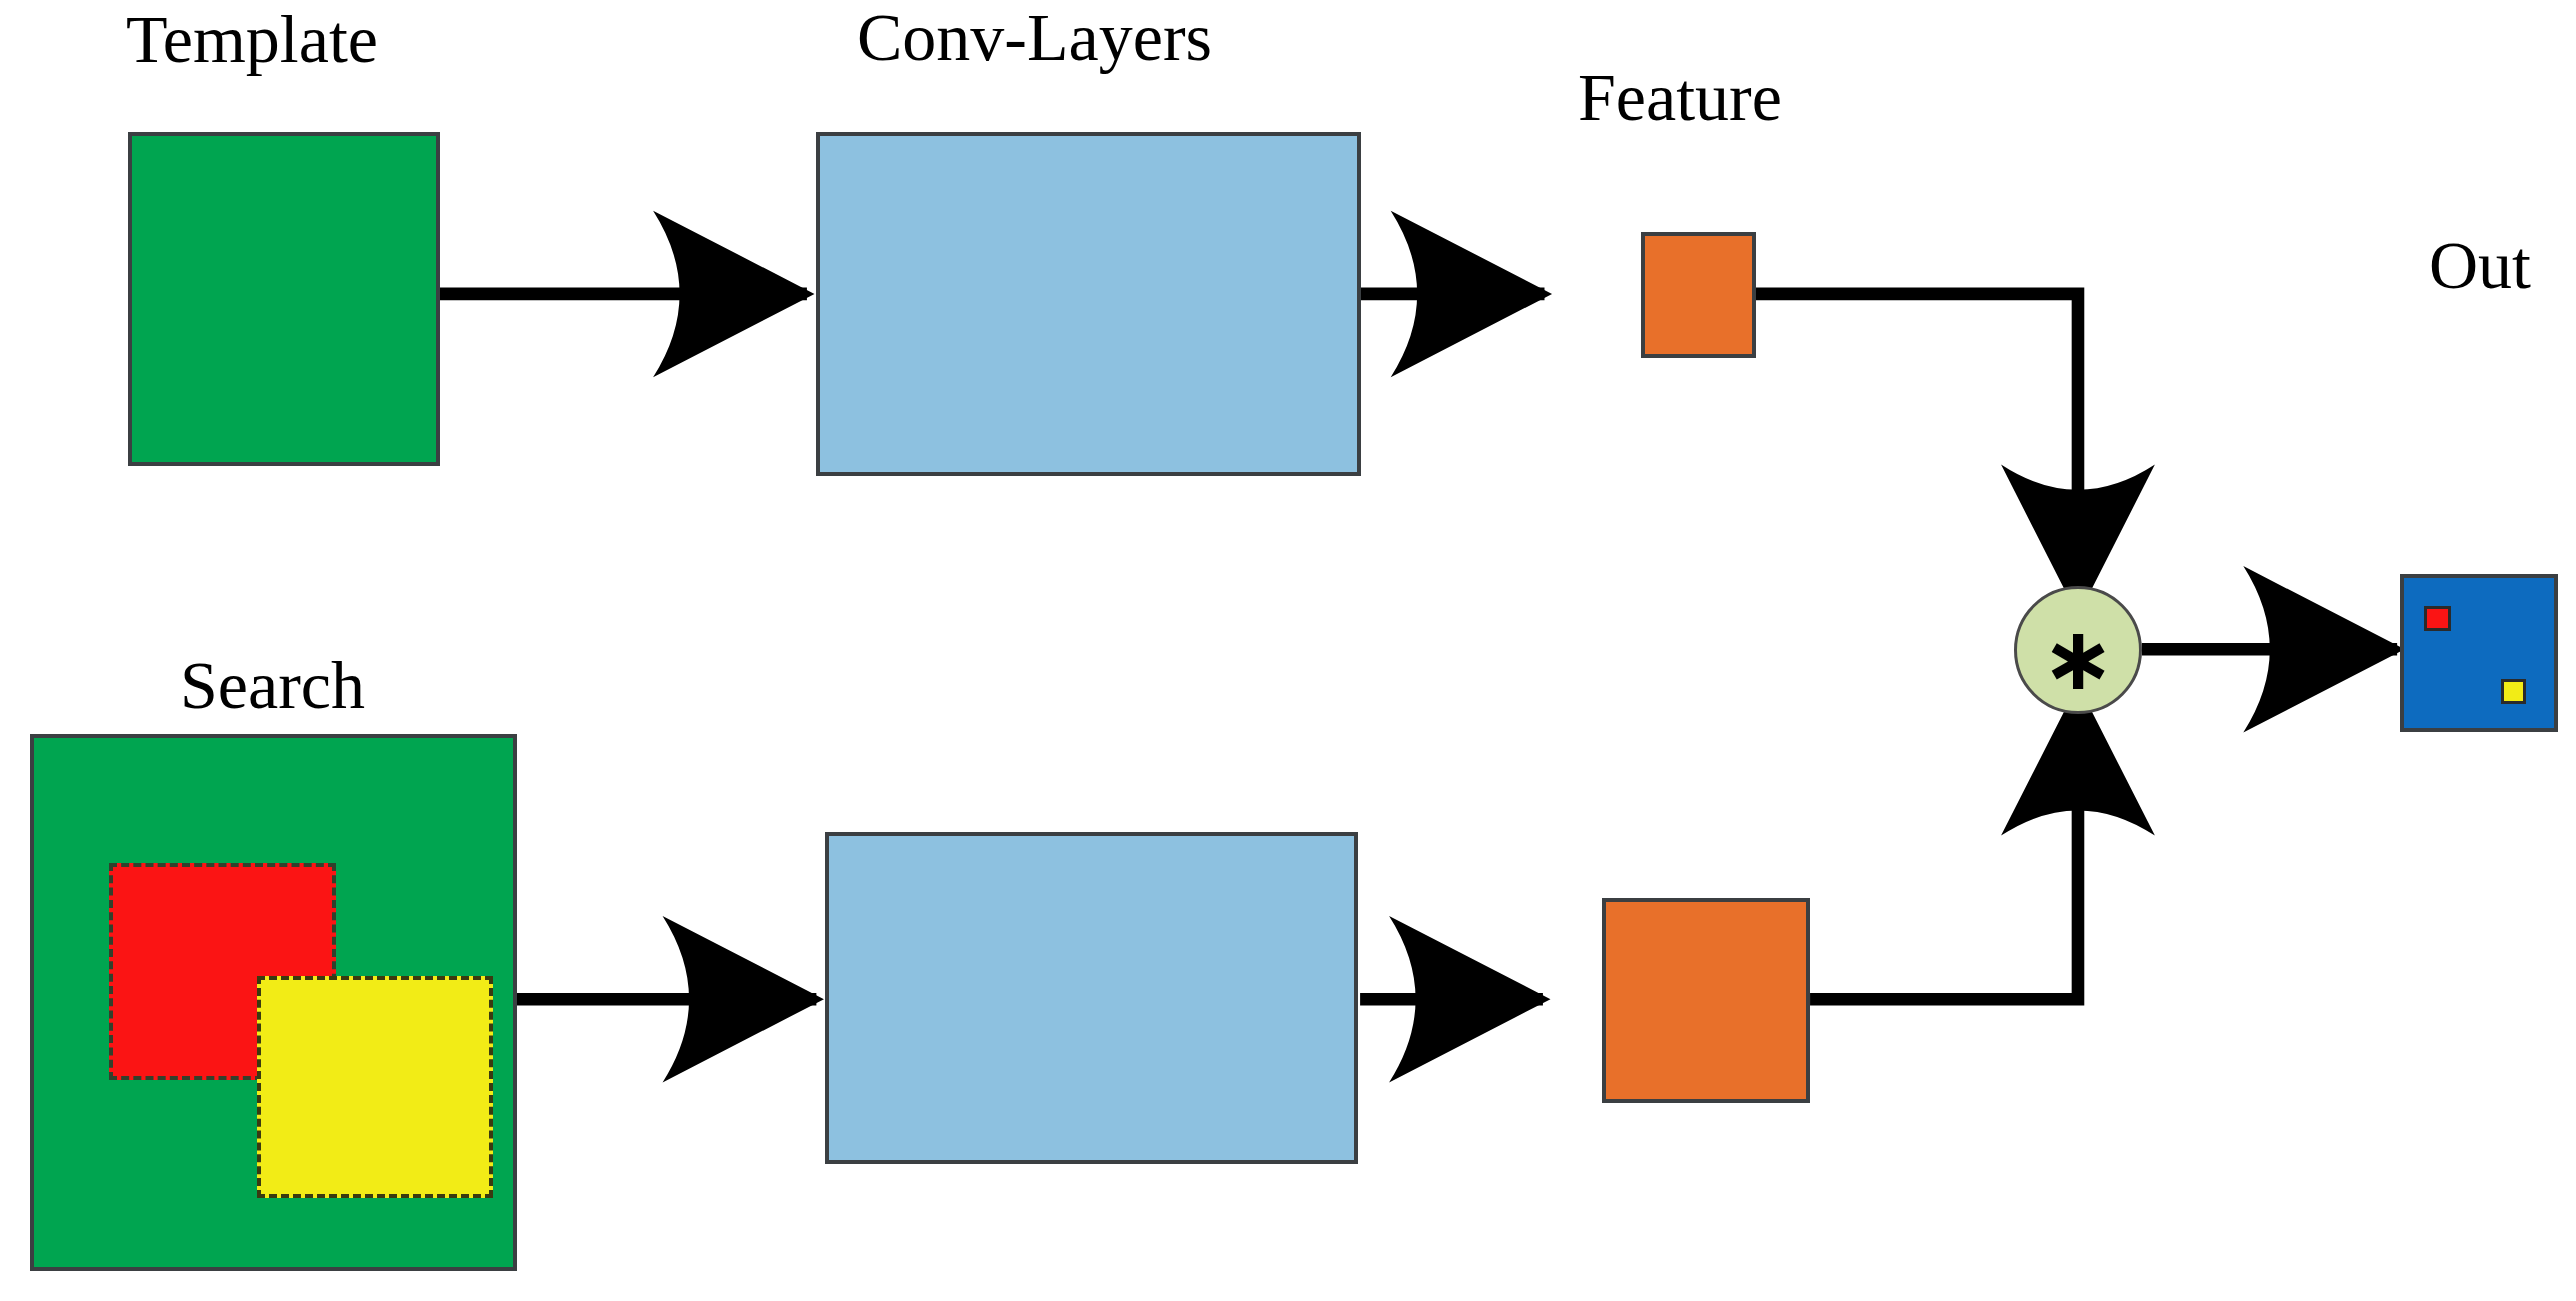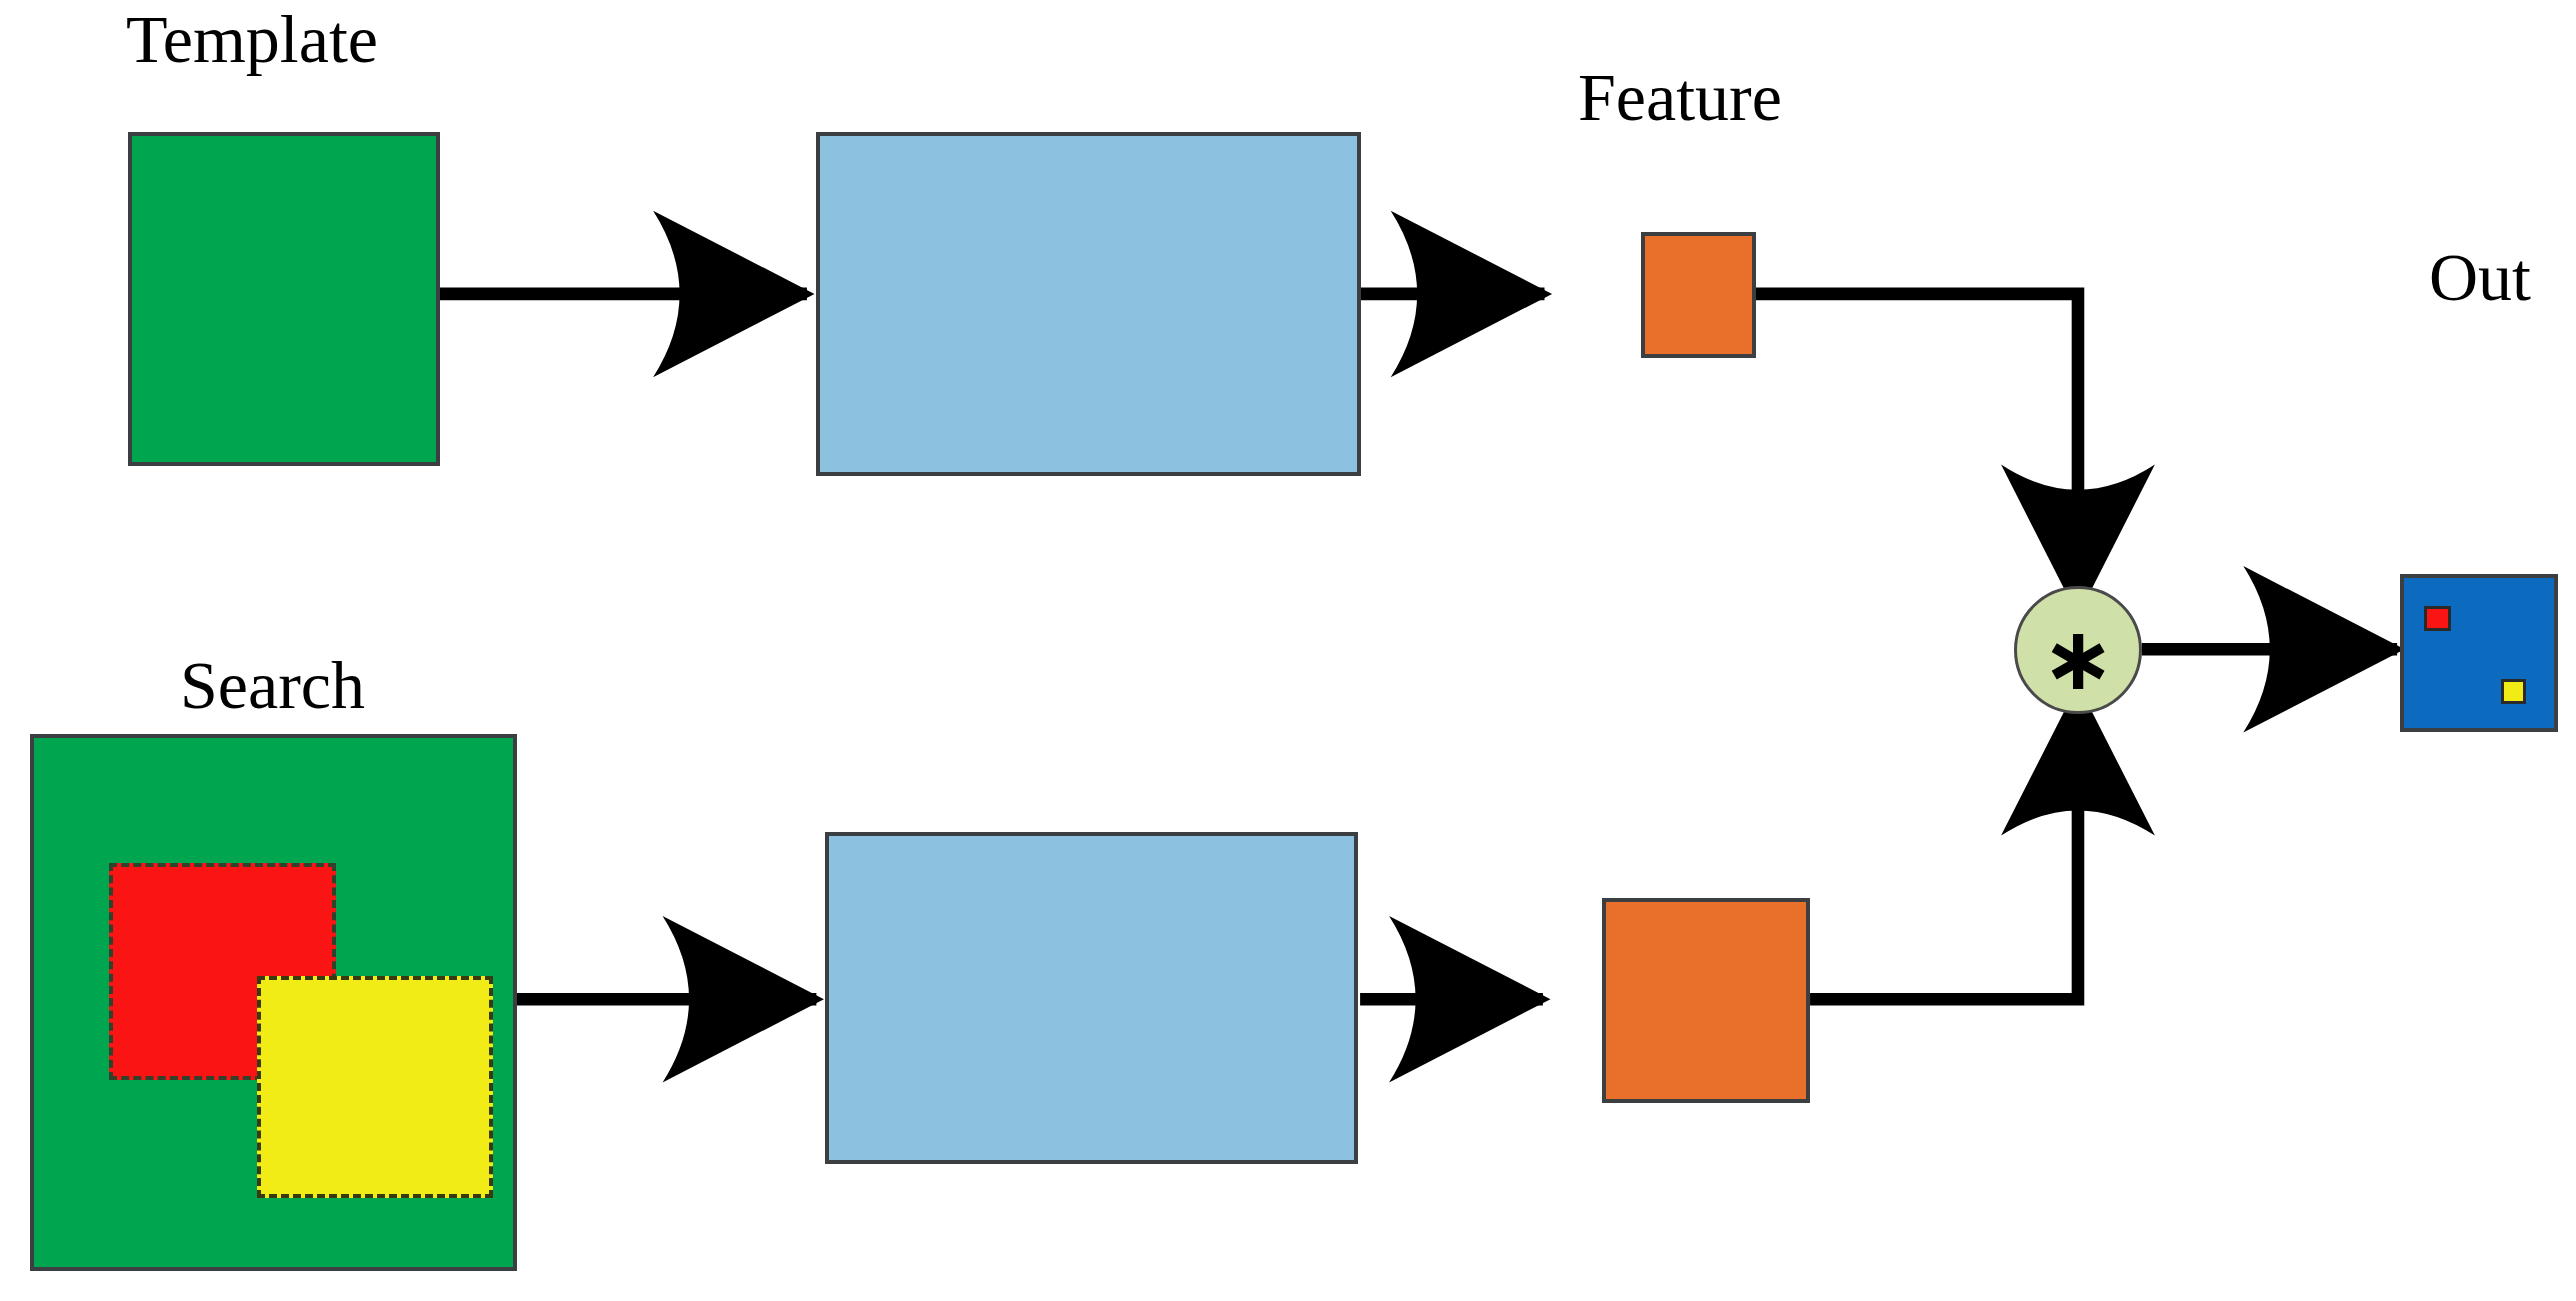--- a/index.html
+++ b/index.html
@@ -93,26 +93,27 @@
 
     <line x1="1726" y1="1268" x2="1958" y2="1268" stroke="#000000" stroke-width="16" marker-end="url(#ah-right)"></line>
 
     <path d="M2297,1268 L2637,1268 L2637,878" stroke="#000000" stroke-width="16" fill="none" stroke-linecap="butt" stroke-linejoin="miter" marker-end="url(#ah-vert)"></path>
 
     <line x1="2718" y1="824" x2="3042" y2="824" stroke="#000000" stroke-width="16" marker-end="url(#ah-right)"></line>
   </svg>
 
   <div class="diagram-label" style="left:126px; top:4.7px;">Template</div>
 
+  <div class="diagram-label" style="left:857px; top:3.2px;">Conv-Layers</div>
 
   <div class="diagram-label" style="left:1578px; top:63px;">Feature</div>
 
   <div class="diagram-label" style="left:180px; top:635px;margin-top:16px;">Search</div>
 
-  <div class="diagram-label" style="left:2429px; top:243px;">Out</div>
+  <div class="diagram-label" style="left:2429px; top:231px;">Out</div>
 
   <div class="node-box" style="left:128px; top:132px; width:312px; height:334px; background:#00a550;"></div>
 
   <div class="node-box" style="left:816px; top:132px; width:545px; height:344px; background:#8dc1e0;"></div>
 
   <div class="node-box" style="left:1641px; top:232px; width:115px; height:126px; background:#e8702a;"></div>
 
   <div class="node-box" style="left:30px; top:734px; width:487px; height:537px; background:#00a550;">
 
     <div class="inner-box" style="left:75px; top:125px; width:227px; height:217px;

